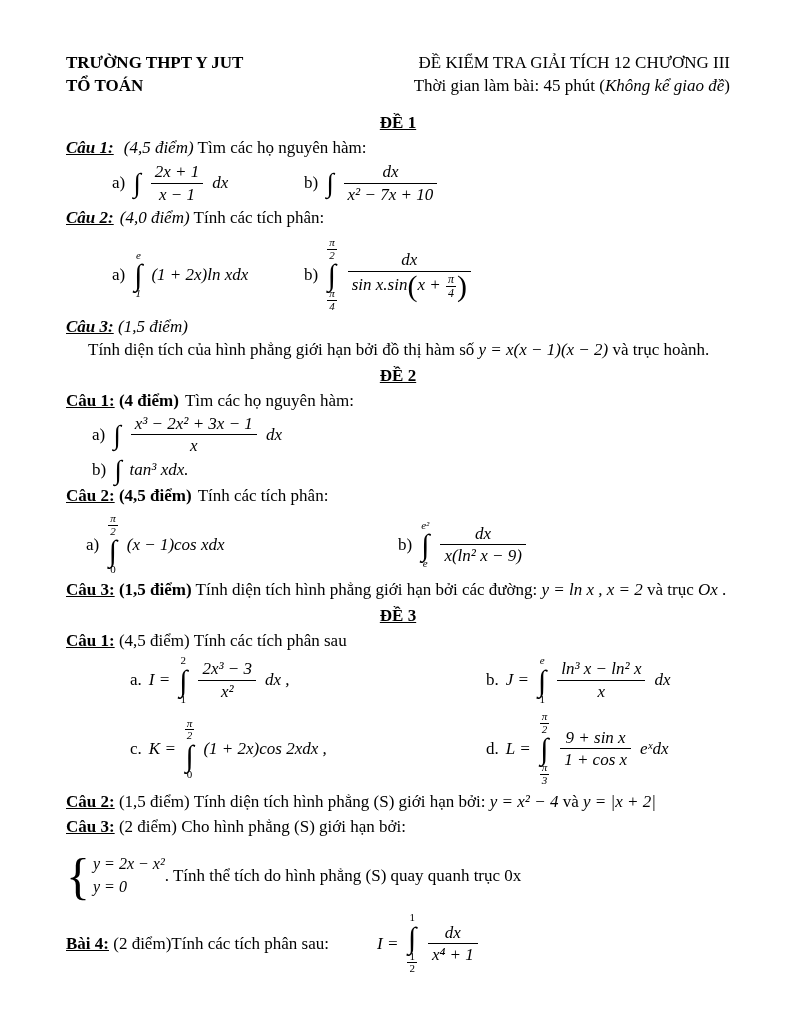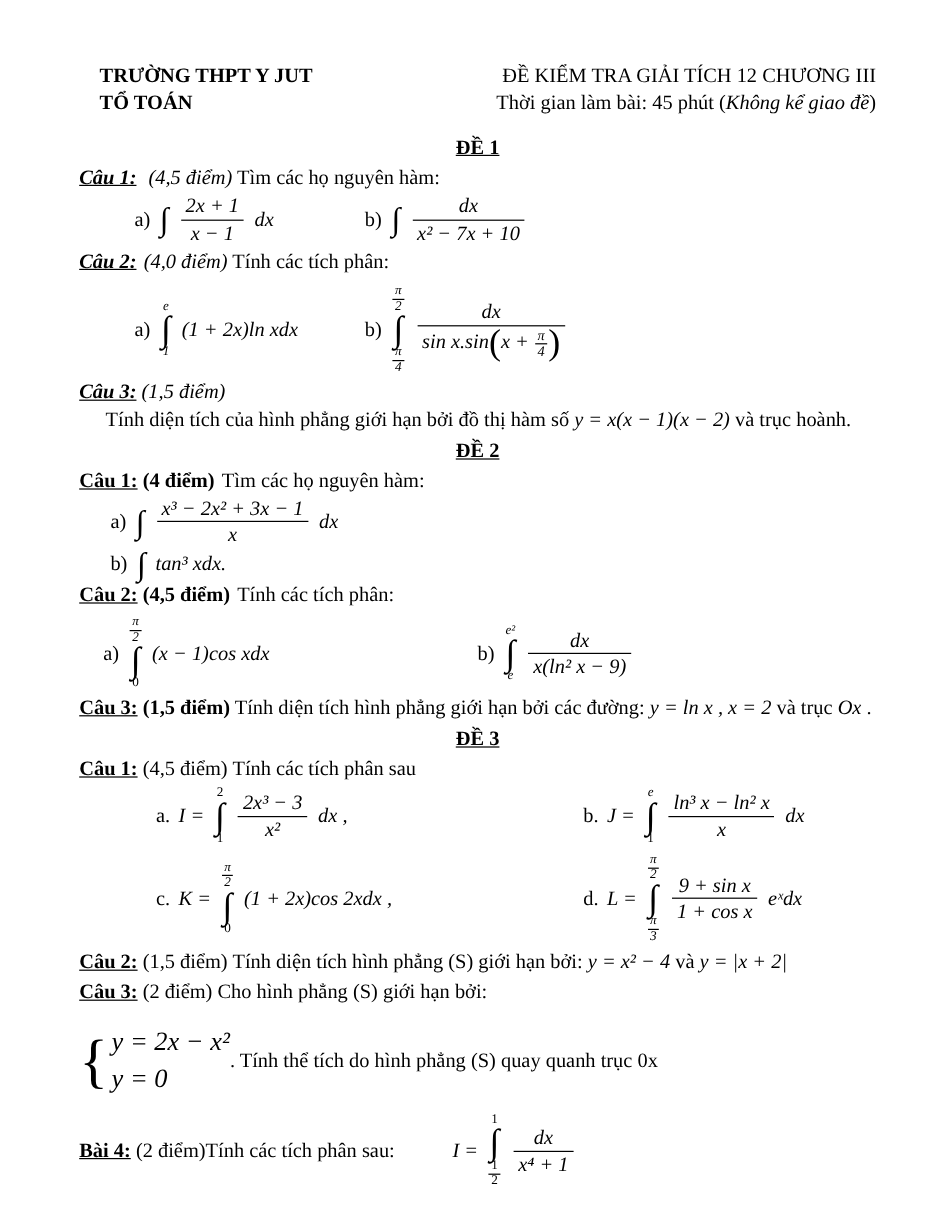--- a/index.html
+++ b/index.html
@@ -7,21 +7,21 @@
   body {
     font-family: "Liberation Serif", serif;
     font-size: 17px;
     color: #000;
     line-height: 1.3;
   }
   .page { padding: 52px 62px 0 66px; }
 
   
   .hdr { display: flex; justify-content: space-between; margin-bottom: 14px; }
-  .hdr .left { font-weight: bold; margin-left: 17px; }
+  .hdr .left { font-weight: bold; }
   .hdr .right { width: 350px; font-weight: normal; text-align: right; }
   .hdr div { line-height: 1.35; }
 
   .de-title { text-align: center; font-weight: bold; margin: 4px 0 2px; }
   .de-title span { text-decoration: underline; }
 
   
   .head { margin-top: 3px; }
   .h-bi { font-weight: bold; font-style: italic; text-decoration: underline; }
   .h-b  { font-weight: bold; text-decoration: underline; }
@@ -53,21 +53,21 @@
   .row-de1 .c1 { margin-left: 46px; width: 192px; }
   .row-de2c2 .c1 { margin-left: 20px; width: 312px; }
   .row-de3 .c1 { margin-left: 64px; width: 356px; }
   .line-ind { padding-left: 22px; }
   .sub-item { margin: 2px 0 2px 26px; }
 
   
   .sysrow { display: flex; align-items: center; margin: 16px 0 10px; }
   .sys { display: inline-flex; align-items: center; }
   .sys .brace { font-style: normal; font-size: 50px; font-weight: 300; line-height: 0.85; margin-right: 3px; }
-  .sys .eqs { display: inline-flex; flex-direction: column; gap: 3px; font-size: 22px; }
+  .sys .eqs { display: inline-flex; flex-direction: column; gap: 3px; font-size: 16px; }
 
   .bai4row { display: flex; align-items: center; margin-top: 14px; }
   .bai4row .formula { display: flex; align-items: center; gap: 7px; margin-left: 48px; }
 </style>
 </head>
 <body>
 
 <div class="page">
 
   <div class="hdr">

